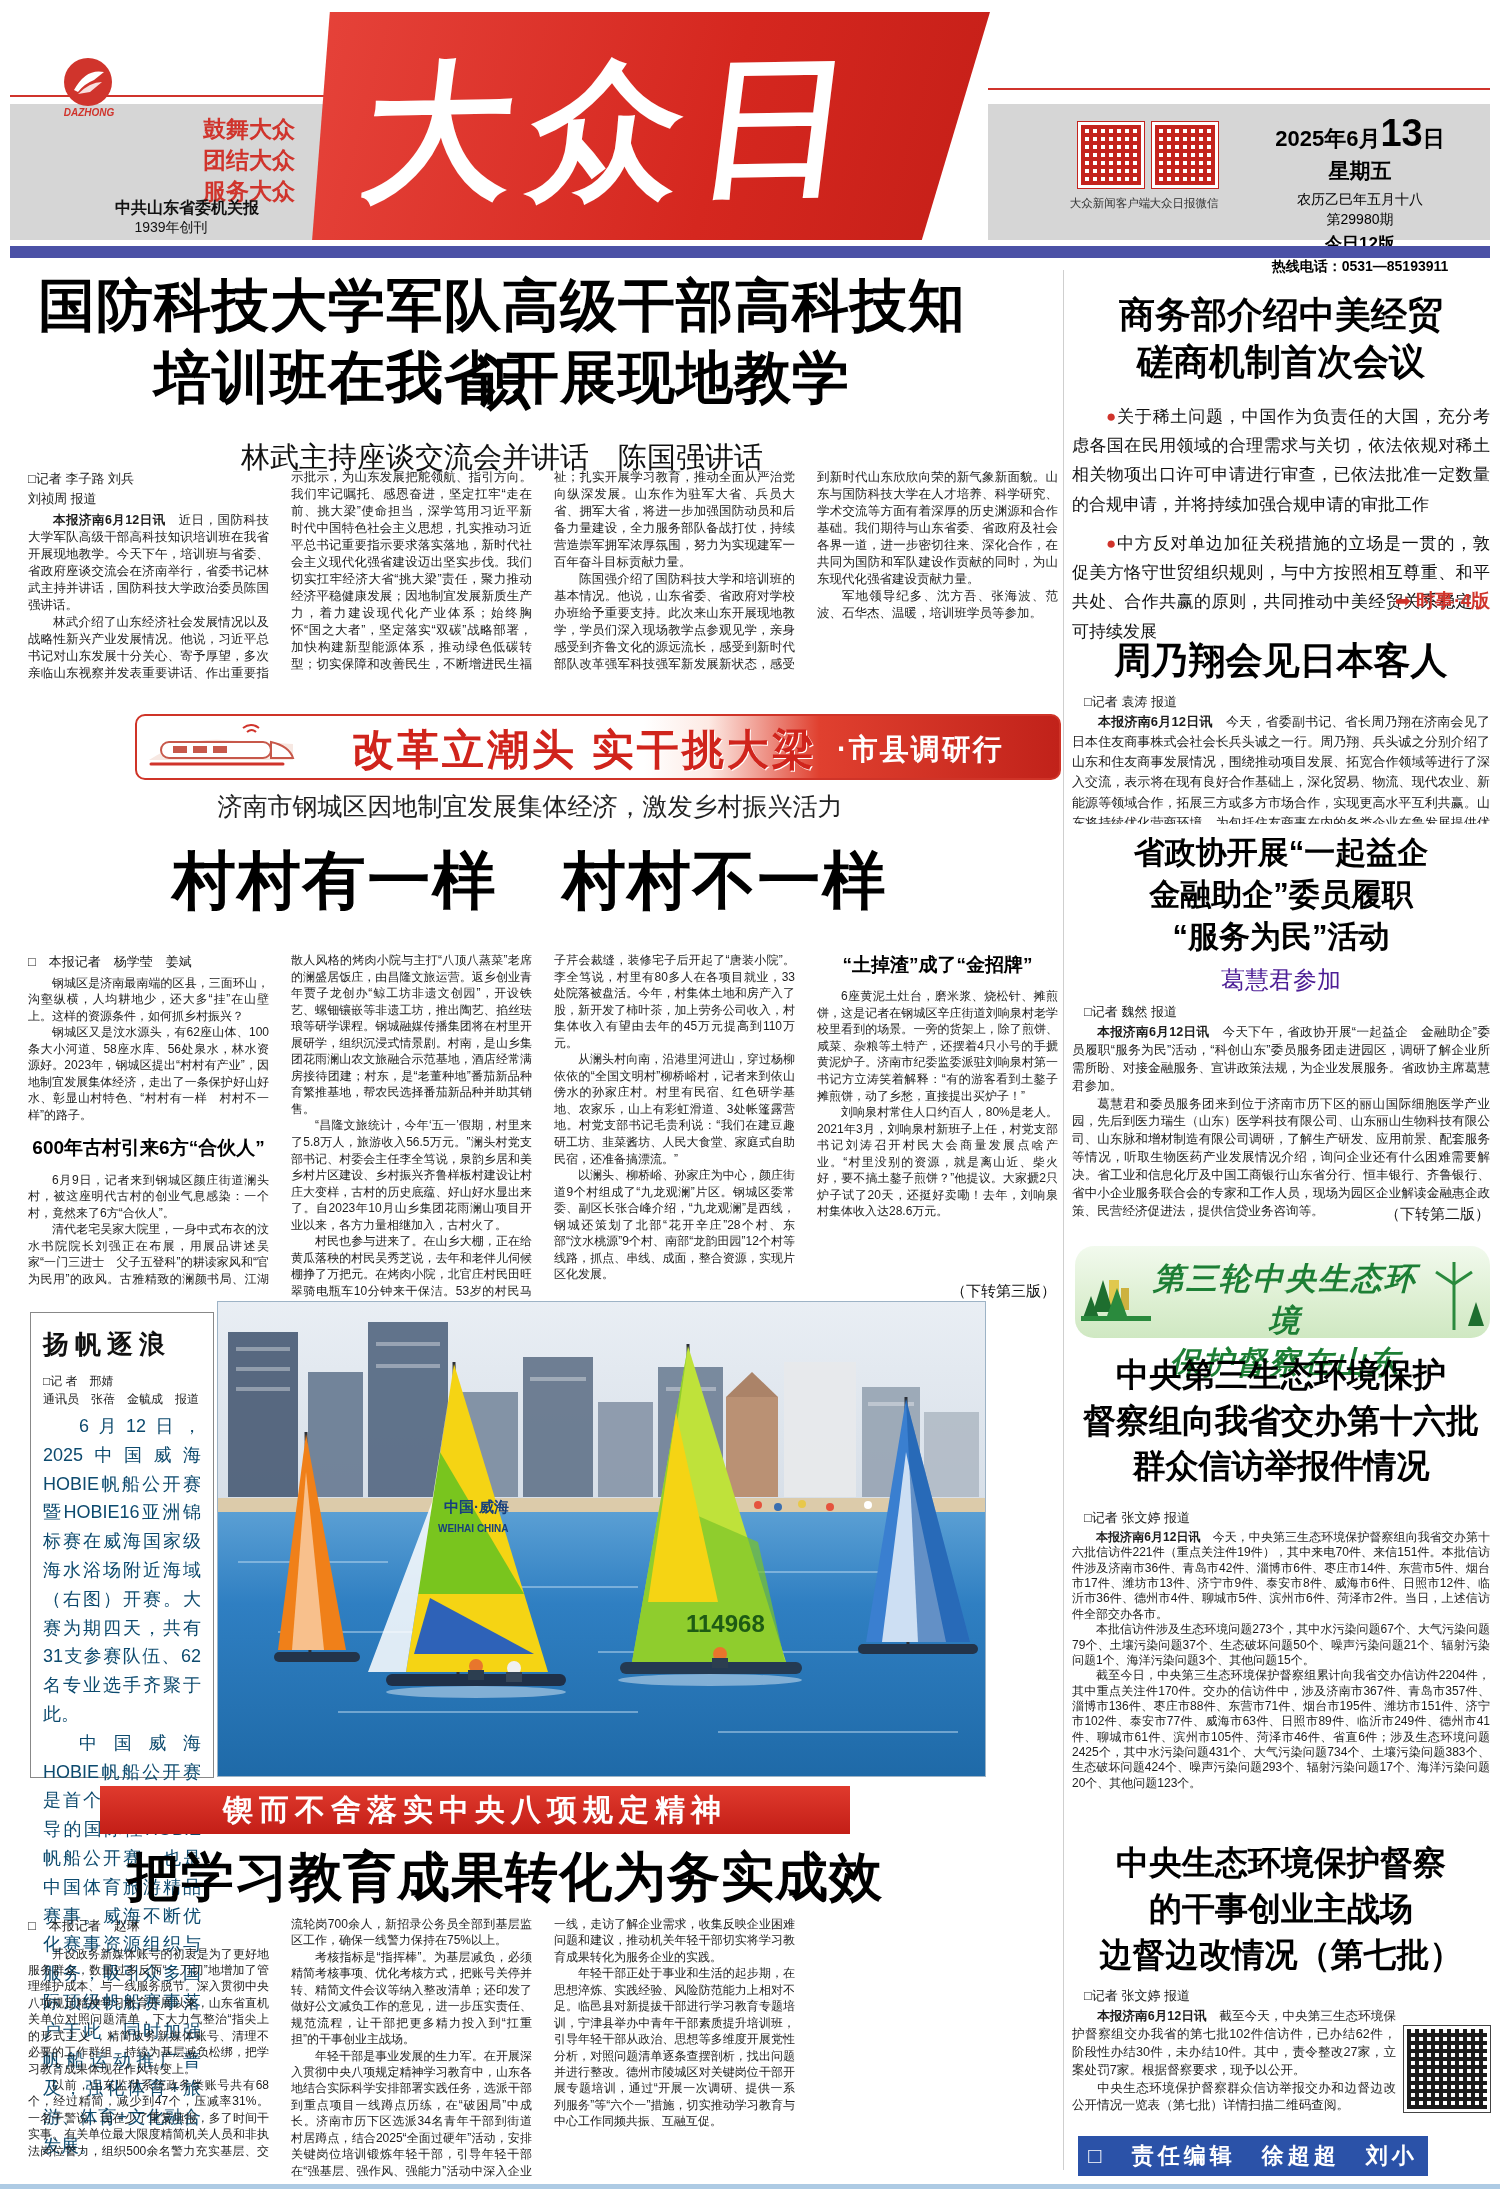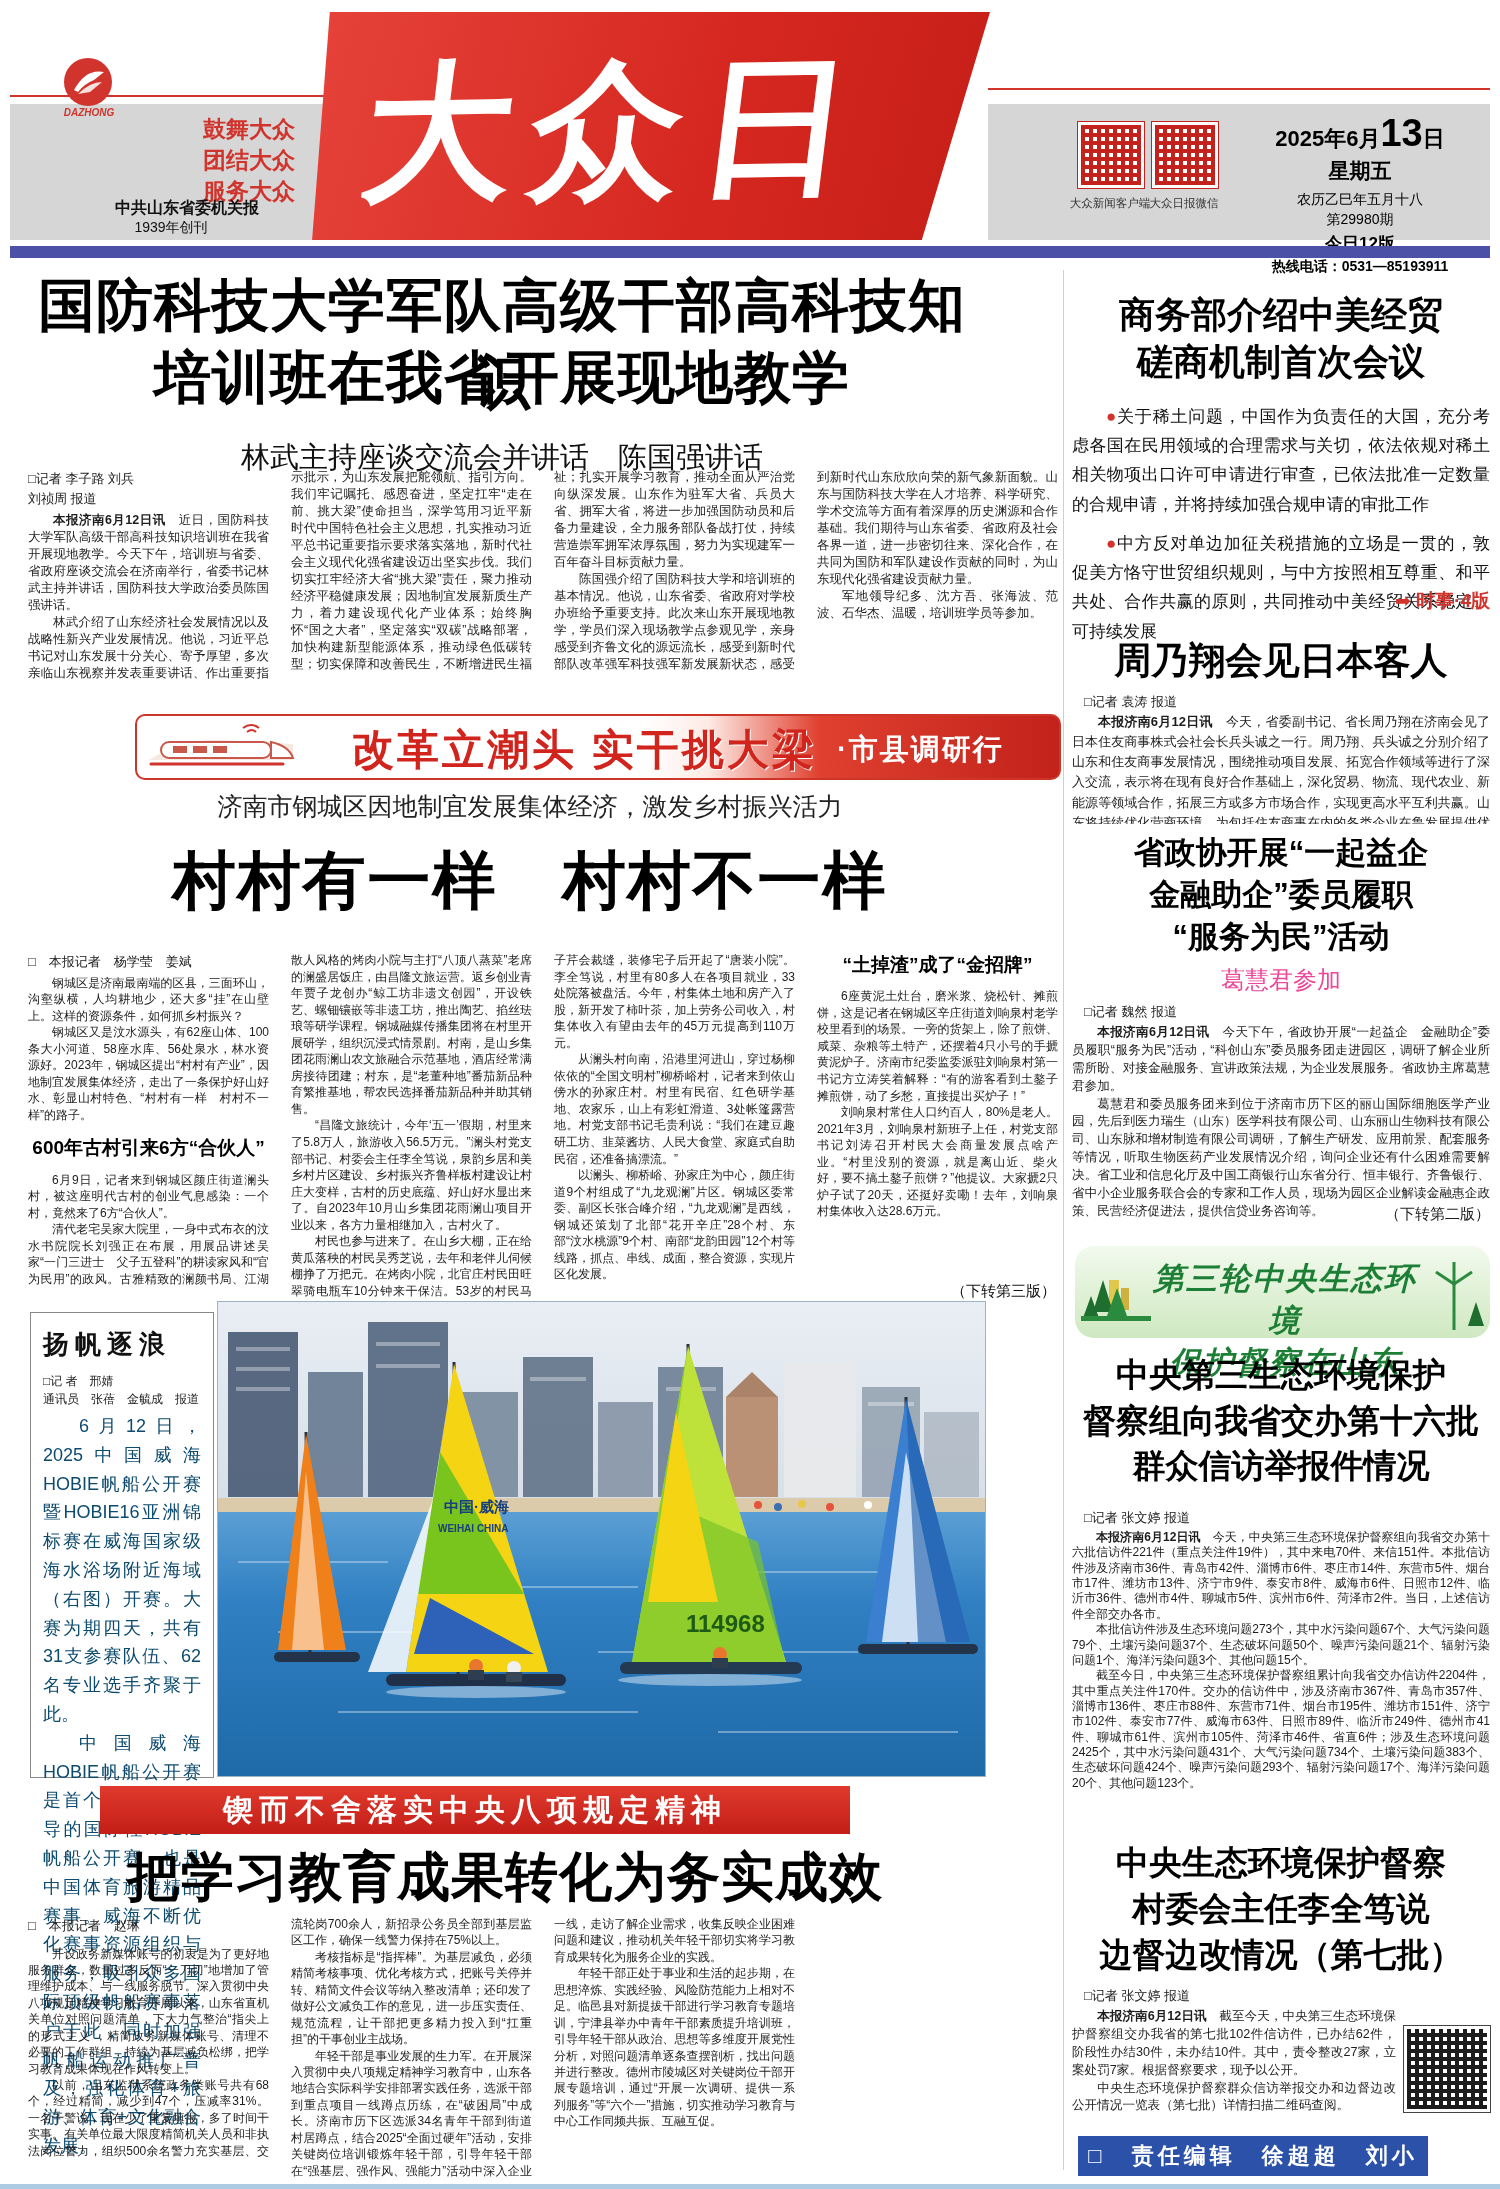--- a/index.html
+++ b/index.html
@@ -292,21 +292,21 @@
 <div class="abs byline" style="left:1084px;top:692px;width:400px;">□记者 袁涛 报道</div>
 <div class="abs r-body" style="left:1072px;top:712px;width:418px;height:112px;overflow:hidden;">
   <p><span class="dateline">本报济南6月12日讯　</span><span>今天，省委副书记、省长周乃翔在济南会见了日本住友商事株式会社会长兵头诚之一行。周乃翔、兵头诚之分别介绍了山东和住友商事发展情况，围绕推动项目发展、拓宽合作领域等进行了深入交流，表示将在现有良好合作基础上，深化贸易、物流、现代农业、新能源等领域合作，拓展三方或多方市场合作，实现更高水平互利共赢。山东将持续优化营商环境，为包括住友商事在内的各类企业在鲁发展提供优质高效的服务。</span></p>
 </div>
 
 <div class="abs r-head" style="left:1072px;top:832px;width:418px;font-size:31px;line-height:1.35;">
   <div>省政协开展“一起益企</div>
   <div>金融助企”委员履职</div>
   <div>“服务为民”活动</div>
 </div>
-<div class="abs center" style="left:1072px;top:964px;width:418px;font-size:24px;color:#ec4899;">葛慧君参加</div>
+<div class="abs center" style="left:1072px;top:964px;width:418px;font-size:24px;color:#4c1d95;">葛慧君参加</div>
 <div class="abs byline" style="left:1084px;top:1002px;width:400px;">□记者 魏然 报道</div>
 <div class="abs r-body" style="left:1072px;top:1024px;width:418px;height:212px;overflow:hidden;font-size:12.6px;line-height:1.42;">
   <p><span class="dateline">本报济南6月12日讯　</span><span>今天下午，省政协开展“一起益企　金融助企”委员履职“服务为民”活动，“科创山东”委员服务团走进园区，调研了解企业所需所盼、对接金融服务、宣讲政策法规，为企业发展服务。省政协主席葛慧君参加。</span></p>
   <p><span>葛慧君和委员服务团来到位于济南市历下区的丽山国际细胞医学产业园，先后到医力瑞生（山东）医学科技有限公司、山东丽山生物科技有限公司、山东脉和增材制造有限公司调研，了解生产研发、应用前景、配套服务等情况，听取生物医药产业发展情况介绍，询问企业还有什么困难需要解决。省工业和信息化厅及中国工商银行山东省分行、恒丰银行、齐鲁银行、省中小企业服务联合会的专家和工作人员，现场为园区企业解读金融惠企政策、民营经济促进法，提供信贷业务咨询等。</span><span class="note" style="float:right;">（下转第二版）</span></p>
 </div>
 
 <div class="abs green-banner" style="left:1075px;top:1246px;width:415px;height:92px;">
   <svg class="abs" style="left:6px;top:16px;" width="70" height="70" viewBox="0 0 70 70">
     <rect x="28" y="18" width="10" height="30" fill="#e0c84e"></rect>
     <rect x="40" y="26" width="8" height="22" fill="#cdb23f"></rect>
@@ -335,21 +335,21 @@
 </div>
 <div class="abs byline" style="left:1084px;top:1508px;width:400px;">□记者 张文婷 报道</div>
 <div class="abs r-body" style="left:1072px;top:1530px;width:418px;height:292px;overflow:hidden;font-size:12px;line-height:1.28;">
   <p><span class="dateline">本报济南6月12日讯　</span><span>今天，中央第三生态环境保护督察组向我省交办第十六批信访件221件（重点关注件19件），其中来电70件、来信151件。本批信访件涉及济南市36件、青岛市42件、淄博市6件、枣庄市14件、东营市5件、烟台市17件、潍坊市13件、济宁市9件、泰安市8件、威海市6件、日照市12件、临沂市36件、德州市4件、聊城市5件、滨州市6件、菏泽市2件。当日，上述信访件全部交办各市。</span></p>
   <p>本批信访件涉及生态环境问题273个，其中水污染问题67个、大气污染问题79个、土壤污染问题37个、生态破坏问题50个、噪声污染问题21个、辐射污染问题1个、海洋污染问题3个、其他问题15个。</p>
   <p>截至今日，中央第三生态环境保护督察组累计向我省交办信访件2204件，其中重点关注件170件。交办的信访件中，涉及济南市367件、青岛市357件、淄博市136件、枣庄市88件、东营市71件、烟台市195件、潍坊市151件、济宁市102件、泰安市77件、威海市63件、日照市89件、临沂市249件、德州市41件、聊城市61件、滨州市105件、菏泽市46件、省直6件；涉及生态环境问题2425个，其中水污染问题431个、大气污染问题734个、土壤污染问题383个、生态破坏问题424个、噪声污染问题293个、辐射污染问题17个、海洋污染问题20个、其他问题123个。</p>
 </div>
 
 <div class="abs r-head" style="left:1066px;top:1840px;width:430px;font-size:33px;line-height:1.4;">
   <div>中央生态环境保护督察</div>
-  <div>村委会主任李全笃说</div>
+  <div>的干事创业主战场</div>
   <div>边督边改情况（第七批）</div>
 </div>
 <div class="abs byline" style="left:1084px;top:1986px;width:400px;">□记者 张文婷 报道</div>
 <div class="abs r-body" style="left:1072px;top:2008px;width:418px;height:116px;font-size:12.6px;line-height:1.42;">
   <div class="qr-dark" style="float:right;width:80px;height:80px;margin:18px 0 4px 8px;"></div>
   <p><span class="dateline">本报济南6月12日讯　</span><span>截至今天，中央第三生态环境保护督察组交办我省的第七批102件信访件，已办结62件，阶段性办结30件，未办结10件。其中，责令整改27家，立案处罚7家。根据督察要求，现予以公开。</span></p>
   <p>中央生态环境保护督察群众信访举报交办和边督边改公开情况一览表（第七批）详情扫描二维码查阅。</p>
 </div>
 
 <div class="abs footer-bar" style="left:1078px;top:2136px;width:350px;height:40px;">□　责任编辑　徐超超　刘小歆</div>

